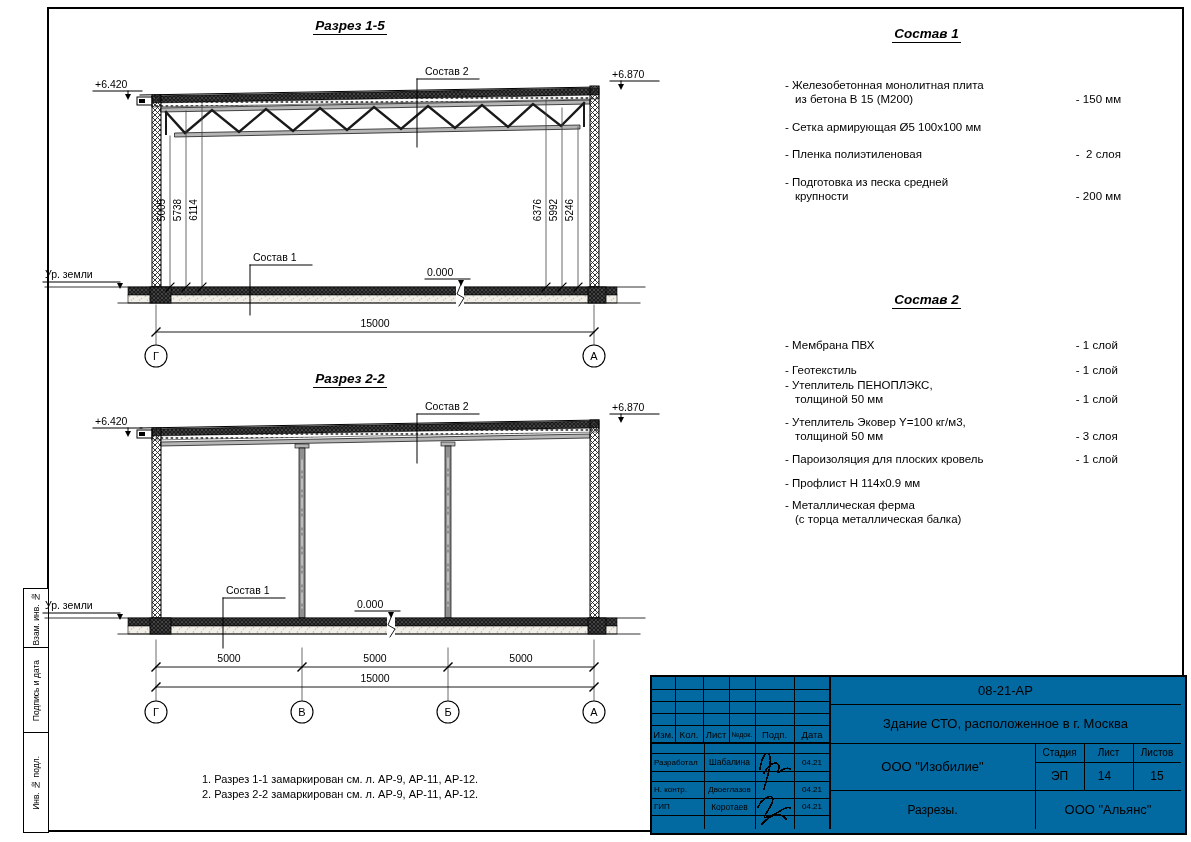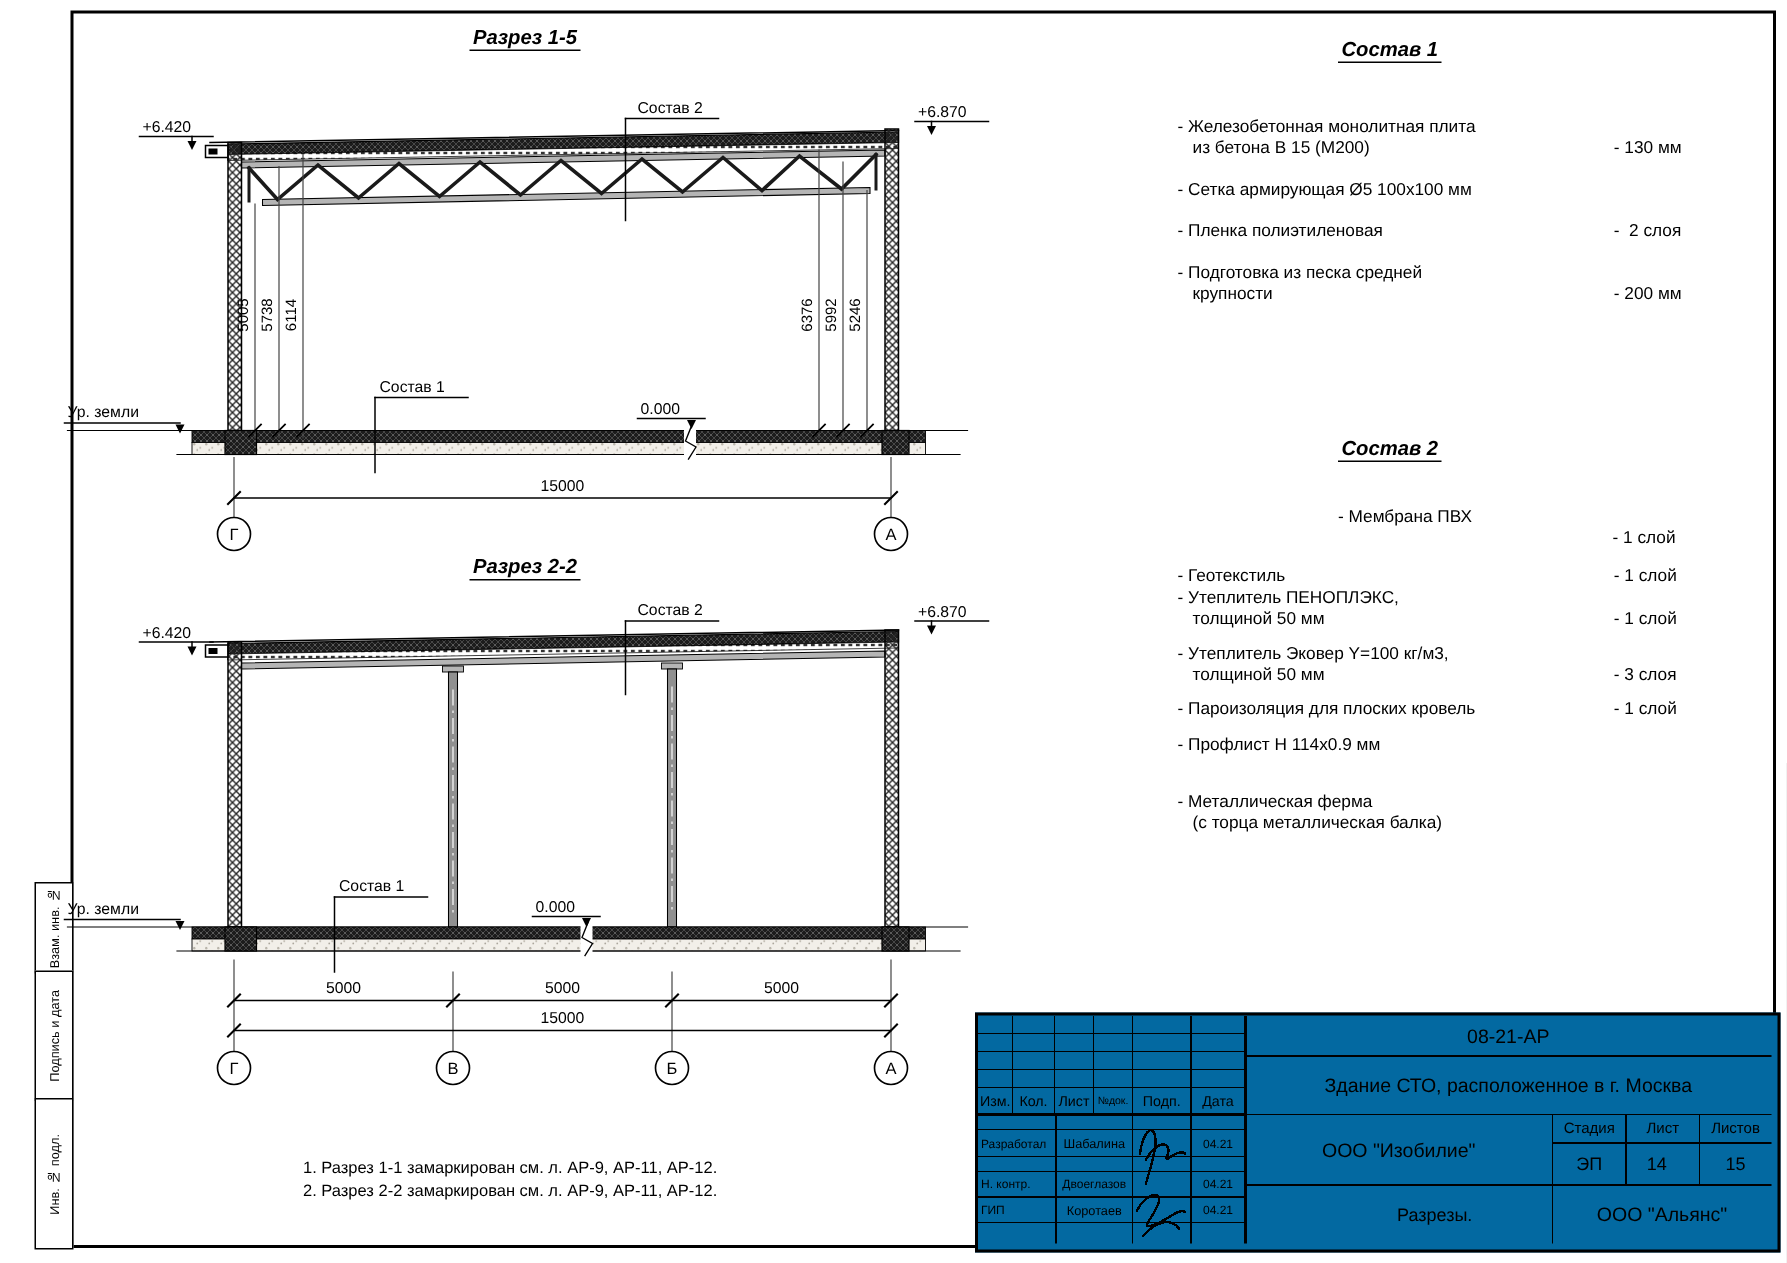--- a/index.html
+++ b/index.html
@@ -292,42 +292,42 @@
     </g>
   </svg>
 
   <div class="comp abs" style="left:785px;top:24px;">
     <div class="comp-title" style="margin-bottom:36px;">
       <span>Состав 1</span>
     </div>
     <div class="comp-row" style="margin-bottom:14px;">
       <div class="item-name">- Железобетонная  монолитная плита
 из бетона В 15 (М200)</div>
-      <div class="item-value">- 130 мм</div>
+      <div class="item-value">- 150 мм</div>
     </div>
     <div class="comp-row" style="margin-bottom:13px;">
       <div class="item-name">- Сетка армирующая Ø5 100x100 мм</div>
       <div class="item-value"></div>
     </div>
     <div class="comp-row" style="margin-bottom:14px;">
       <div class="item-name">- Пленка полиэтиленовая</div>
       <div class="item-value">-  2 слоя</div>
     </div>
     <div class="comp-row" style="margin-bottom:14px;">
       <div class="item-name">- Подготовка из песка средней
 крупности</div>
       <div class="item-value">- 200 мм</div>
     </div>
   </div>
 
   <div class="comp abs" style="left:785px;top:290px;">
     <div class="comp-title" style="margin-bottom:30px;">
       <span>Состав 2</span>
     </div>
-    <div class="comp-row" style="margin-bottom:11px;flex-direction:column;">
+    <div class="comp-row" style="margin-bottom:11px;">
       <div class="item-name">- Мембрана ПВХ</div>
       <div class="item-value">- 1 слой</div>
     </div>
     <div class="comp-row" style="margin-bottom:1px;">
       <div class="item-name">- Геотекстиль</div>
       <div class="item-value">- 1 слой</div>
     </div>
     <div class="comp-row" style="margin-bottom:9px;">
       <div class="item-name">- Утеплитель ПЕНОПЛЭКС,
 толщиной 50 мм</div>
@@ -335,21 +335,21 @@
     </div>
     <div class="comp-row" style="margin-bottom:9px;">
       <div class="item-name">- Утеплитель Эковер Y=100 кг/м3,
 толщиной 50 мм</div>
       <div class="item-value">- 3 слоя</div>
     </div>
     <div class="comp-row" style="margin-bottom:10px;">
       <div class="item-name">- Пароизоляция для плоских кровель</div>
       <div class="item-value">- 1 слой</div>
     </div>
-    <div class="comp-row" style="margin-bottom:24px;">
+    <div class="comp-row" style="margin-bottom:8px;">
       <div class="item-name">- Профлист Н 114x0.9 мм</div>
       <div class="item-value"></div>
     </div>
     <div class="comp-row">
       <div class="item-name">- Металлическая ферма
 (с торца металлическая балка)</div>
       <div class="item-value"></div>
     </div>
   </div>
 
@@ -402,21 +402,21 @@
 
     <div class="cell" style="left:178px;top:0;width:351px;height:27px;font-size:13px;">08-21-АР</div>
     <div class="cell" style="left:178px;top:27px;width:351px;height:39px;font-size:13px;">Здание СТО, расположенное в г. Москва</div>
     <div class="cell" style="left:178px;top:66px;width:205px;height:47px;font-size:13px;">ООО "Изобилие"</div>
     <div class="cell" style="left:383px;top:66px;width:49px;height:19px;font-size:10px;">Стадия</div>
     <div class="cell" style="left:432px;top:66px;width:49px;height:19px;font-size:10px;">Лист</div>
     <div class="cell" style="left:481px;top:66px;width:48px;height:19px;font-size:10px;">Листов</div>
     <div class="cell" style="left:383px;top:85px;width:49px;height:28px;font-size:12px;">ЭП</div>
     <div class="cell" style="left:428px;top:85px;width:49px;height:28px;font-size:12px;text-align:center;">14</div>
     <div class="cell" style="left:481px;top:85px;width:48px;height:28px;font-size:12px;">15</div>
-    <div class="cell" style="left:178px;top:113px;width:205px;height:39px;font-size:12px;padding-left:24px;">Разрезы.</div>
+    <div class="cell" style="left:178px;top:113px;width:205px;height:39px;font-size:12px;">Разрезы.</div>
     <div class="cell" style="left:383px;top:113px;width:146px;height:39px;font-size:13px;">ООО "Альянс"</div>
 
     <div class="cell" style="left:0;top:48px;width:23px;height:18px;font-size:9.5px;">Изм.</div>
     <div class="cell" style="left:23px;top:48px;width:28px;height:18px;font-size:9.5px;">Кол.</div>
     <div class="cell" style="left:51px;top:48px;width:26px;height:18px;font-size:9.5px;">Лист</div>
     <div class="cell" style="left:77px;top:48px;width:26px;height:18px;font-size:7px;">№док.</div>
     <div class="cell" style="left:103px;top:48px;width:39px;height:18px;font-size:9.5px;">Подп.</div>
     <div class="cell" style="left:142px;top:48px;width:36px;height:18px;font-size:9.5px;">Дата</div>
 
     <div class="cell" style="left:2px;top:76px;width:49px;height:18px;font-size:8px;justify-content:flex-start;">Разработал</div>

